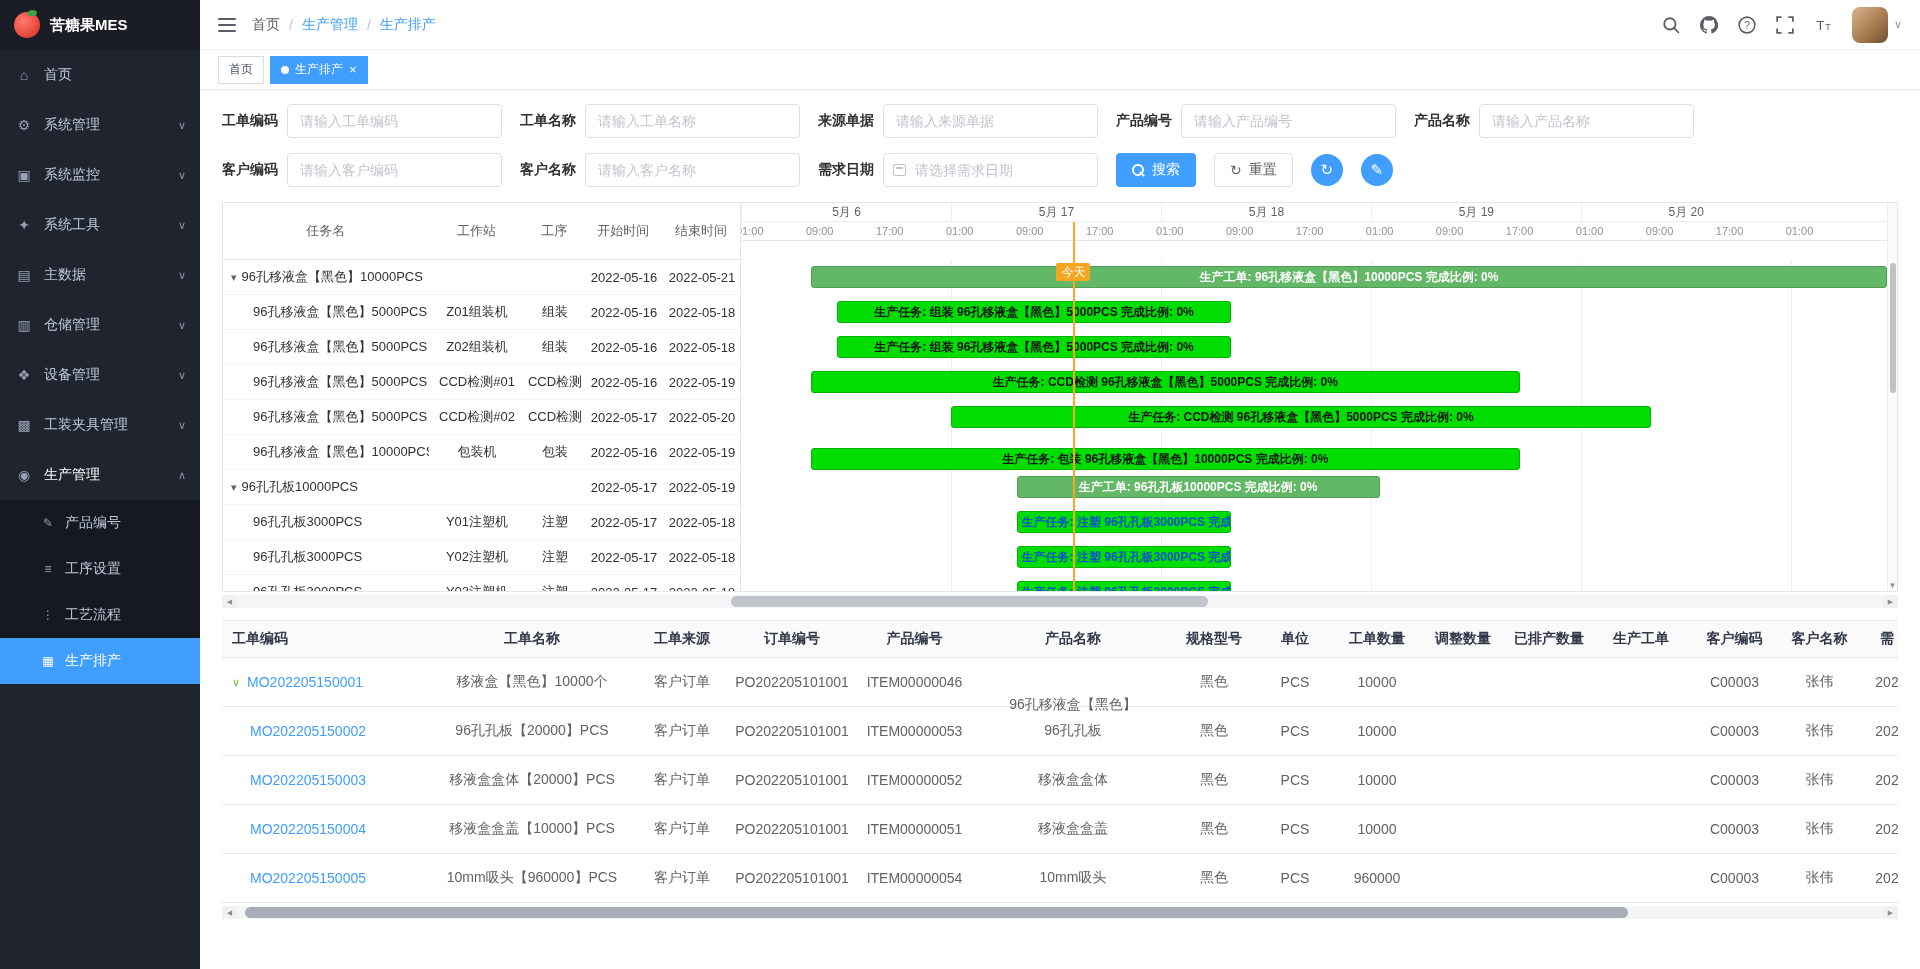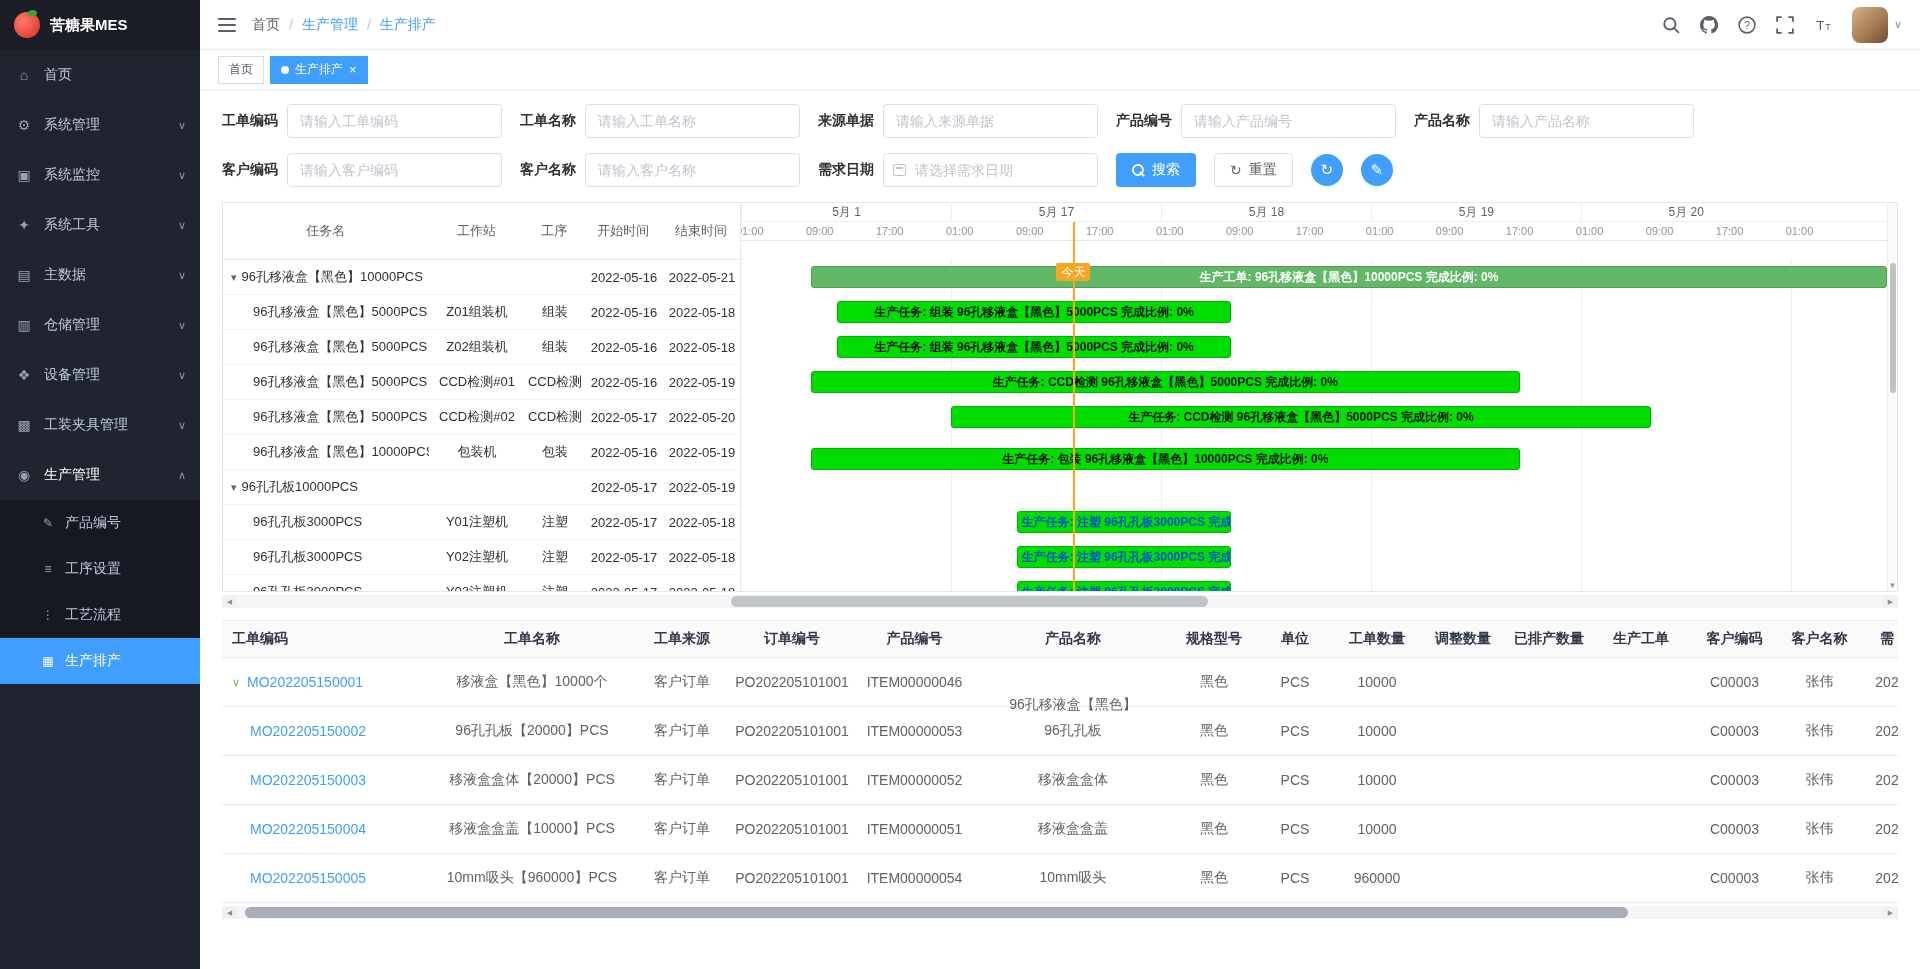--- a/index.html
+++ b/index.html
@@ -399,21 +399,21 @@
               </span>
               <span class="g-cell" style="width: 96px;">Y03注塑机</span>
               <span class="g-cell" style="width: 60px;">注塑</span>
               <span class="g-cell" style="width: 78px;">2022-05-17</span>
               <span class="g-cell" style="width: 78px;">2022-05-18</span>
             </div>
           </div>
       </div>
       <div class="g-timeline">
         <div class="g-days">
-            <span class="g-day" style="left: 0%; width: 18.3206%;">5月 1</span>
+            <span class="g-day" style="left: 0%; width: 18.3206%;">5月 6</span>
             <span class="g-day" style="left: 18.3206%; width: 18.3206%;">5月 17</span>
             <span class="g-day" style="left: 36.6412%; width: 18.3206%;">5月 18</span>
             <span class="g-day" style="left: 54.9618%; width: 18.3206%;">5月 19</span>
             <span class="g-day" style="left: 73.2824%; width: 18.3206%;">5月 20</span>
           </div>
         <div class="g-hours">
             <span class="g-hour" style="left: 0.763359%;">01:00</span>
             <span class="g-hour" style="left: 6.87023%;">09:00</span>
             <span class="g-hour" style="left: 12.9771%;">17:00</span>
             <span class="g-hour" style="left: 19.084%;">01:00</span>
@@ -447,20 +447,23 @@
             </div>
             <div class="bar task" style="left: 6.10687%; width: 61.8321%; top: 111px;">
               <span>生产任务: CCD检测 96孔移液盒【黑色】5000PCS 完成比例: 0%</span>
             </div>
             <div class="bar task" style="left: 18.3206%; width: 61.0687%; top: 146px;">
               <span>生产任务: CCD检测 96孔移液盒【黑色】5000PCS 完成比例: 0%</span>
             </div>
             <div class="bar task" style="left: 6.10687%; width: 61.8321%; top: 188px;">
               <span>生产任务: 包装 96孔移液盒【黑色】10000PCS 完成比例: 0%</span>
             </div>
+            <div class="bar order" style="left: 24.0458%; width: 31.6794%; top: 216px;">
+              <span>生产工单: 96孔孔板10000PCS 完成比例: 0%</span>
+            </div>
             <div class="bar task-highlight" style="left: 24.0458%; width: 18.7023%; top: 251px;">
               <span>生产任务: 注塑 96孔孔板3000PCS 完成比例: 0%</span>
             </div>
             <div class="bar task-highlight" style="left: 24.0458%; width: 18.7023%; top: 286px;">
               <span>生产任务: 注塑 96孔孔板3000PCS 完成比例: 0%</span>
             </div>
             <div class="bar task-highlight" style="left: 24.0458%; width: 18.7023%; top: 321px;">
               <span>生产任务: 注塑 96孔孔板3000PCS 完成比例: 0%</span>
             </div>
           </div>

